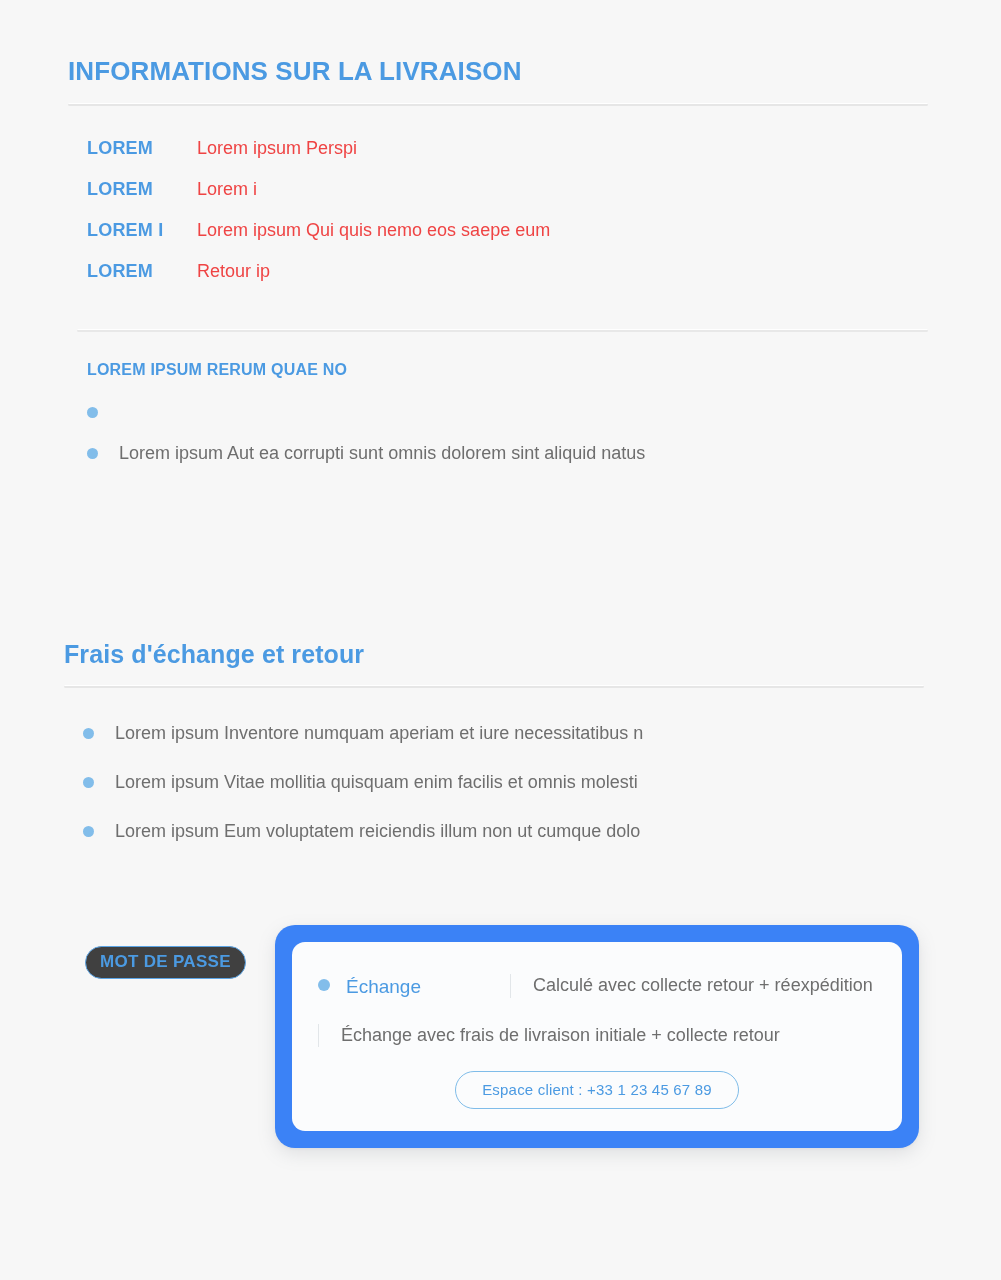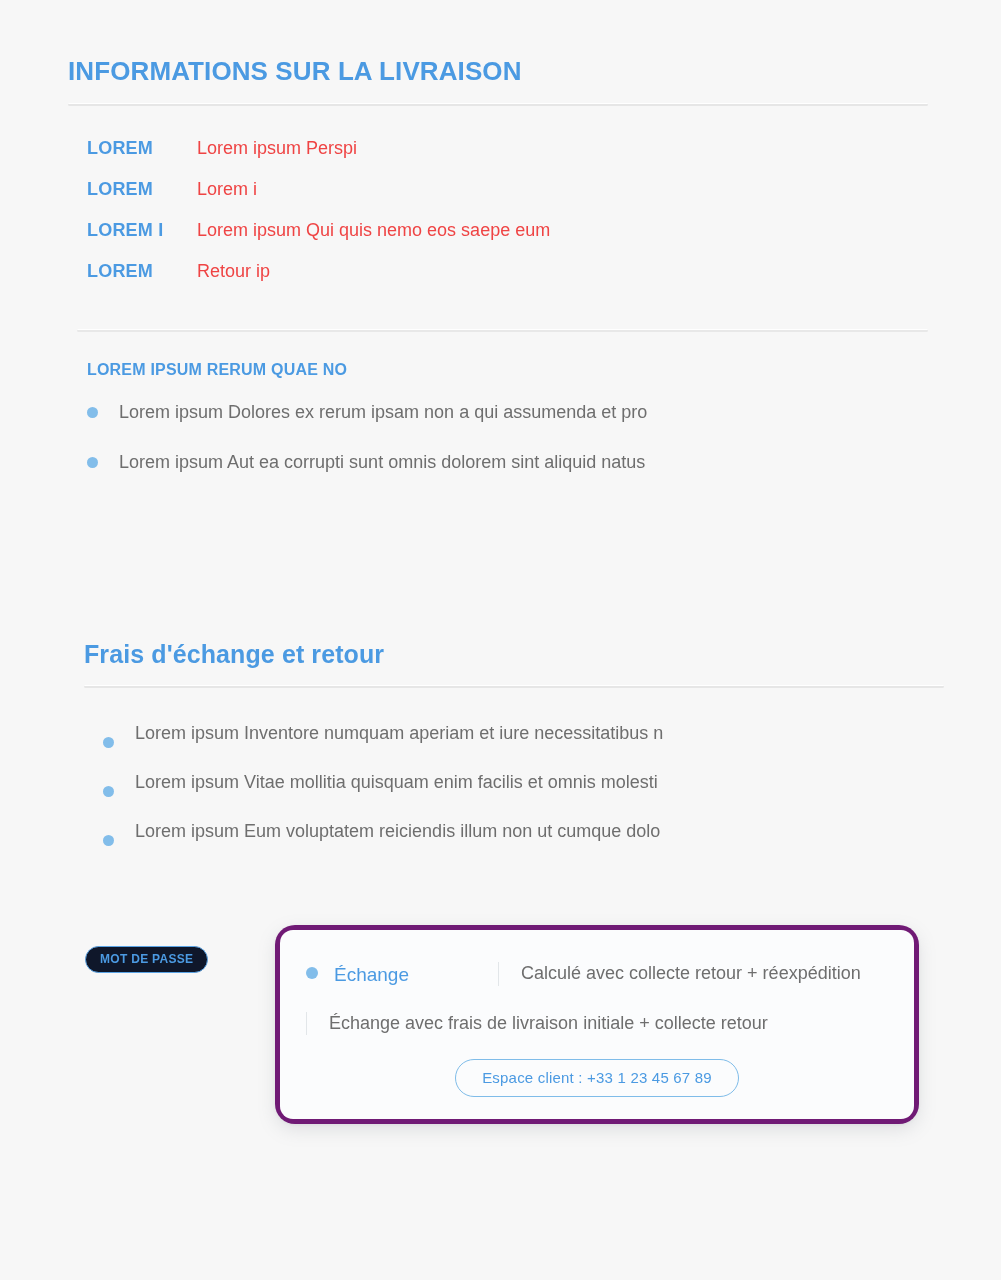--- a/index.html
+++ b/index.html
@@ -109,60 +109,60 @@
   .bullet-text {
     font-size: 18px;
     color: #6e6e6e;
     line-height: 1.55;
   }
   .bullet-text .sub-line { display: block; }
 
   
   .section-two {
     position: absolute;
-    left: 84px;
+    left: 64px;
     top: 640px;
     width: 860px;
   }
   .title-sub {
     font-size: 25px;
     font-weight: bold;
     color: #4b9ae2;
     letter-spacing: 0.1px;
   }
   .fees-list { margin-top: 32px; margin-left: 19px; }
-  .fees-list .bullet-item { margin-bottom: 21px; align-items: flex-end; }
+  .fees-list .bullet-item { margin-bottom: 21px; }
 
   
   .badge {
     position: absolute;
     left: 85px;
     top: 946px;
     display: inline-flex;
     align-items: center;
     justify-content: center;
     padding: 5px 14px 6px;
     border: 1.6px solid #5ba4e5;
     border-radius: 20px;
-    background: #0f172a;
-    font-size: 12px;
+    background: #404040;
+    font-size: 17px;
     font-weight: bold;
     color: #4b9ae2;
     letter-spacing: 0.3px;
     white-space: nowrap;
     z-index: 5;
   }
 
   .card-outer {
     position: absolute;
     left: 275px;
     top: 925px;
     width: 644px;
-    padding: 5px;
-    background: #701a75;
+    padding: 17px;
+    background: #3b82f6;
     border-radius: 20px;
     box-shadow: 0 6px 18px rgba(120,130,140,0.18),
                 0 1px 3px rgba(120,130,140,0.10);
   }
 
   .card-inner {
     background: #fbfcfd;
     border-radius: 13px;
     padding: 28px 26px 22px 26px;
   }
@@ -270,21 +270,20 @@
 
     <div class="divider-inner"></div>
 
     <div class="sub-block">
       <div class="sub-title">LOREM IPSUM RERUM QUAE NO</div>
 
       <ul class="bullet-list">
 
         <li class="bullet-item">
           <span class="bullet-dot"></span>
-          <span class="bullet-text">Lorem ipsum Dolores ex rerum ipsam non a qui assumenda et pro</span>
         </li>
 
         <li class="bullet-item">
           <span class="bullet-dot"></span>
           <span class="bullet-text">Lorem ipsum Aut ea corrupti sunt omnis dolorem sint aliquid natus</span>
         </li>
 
       </ul>
     </div>
 

